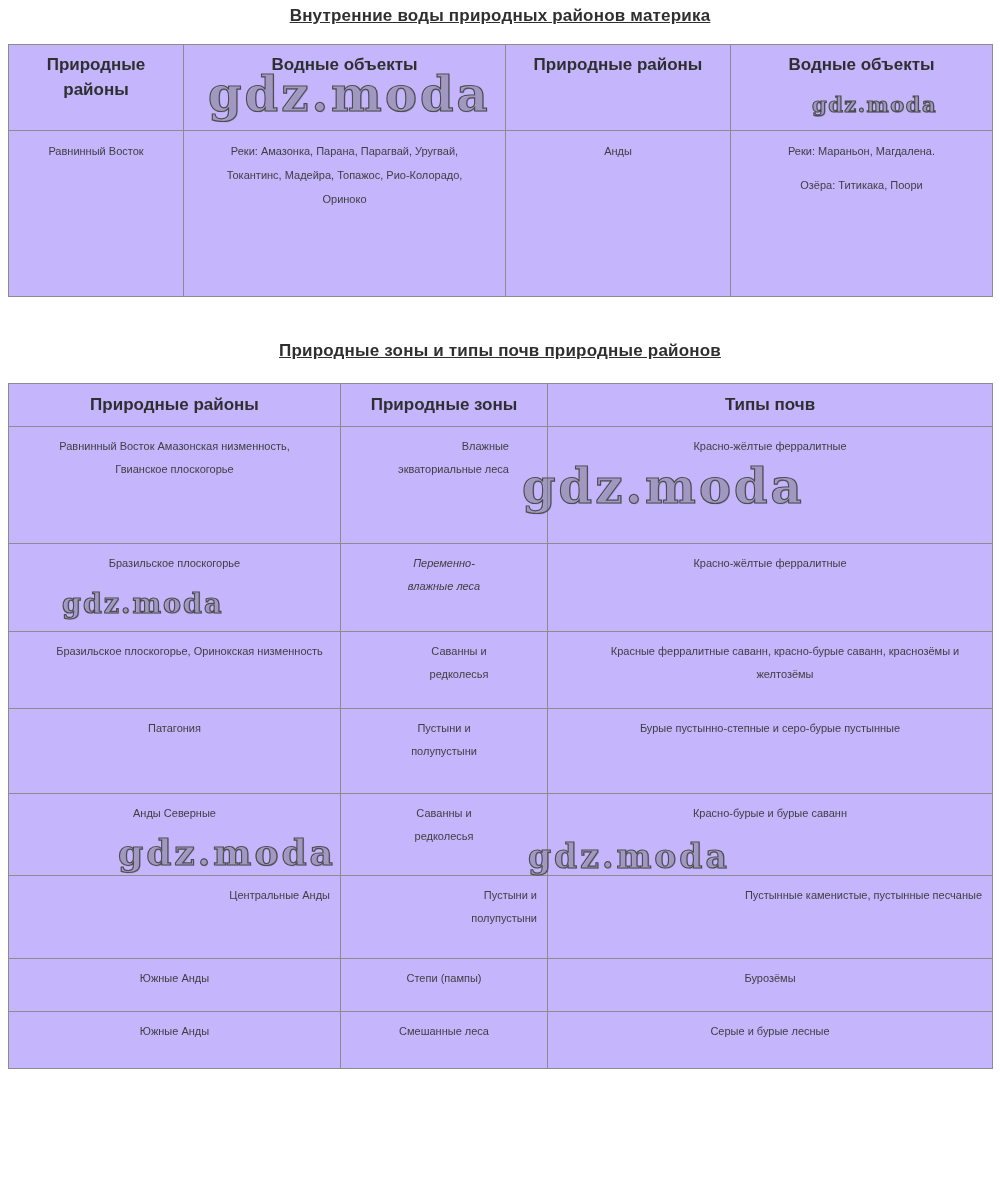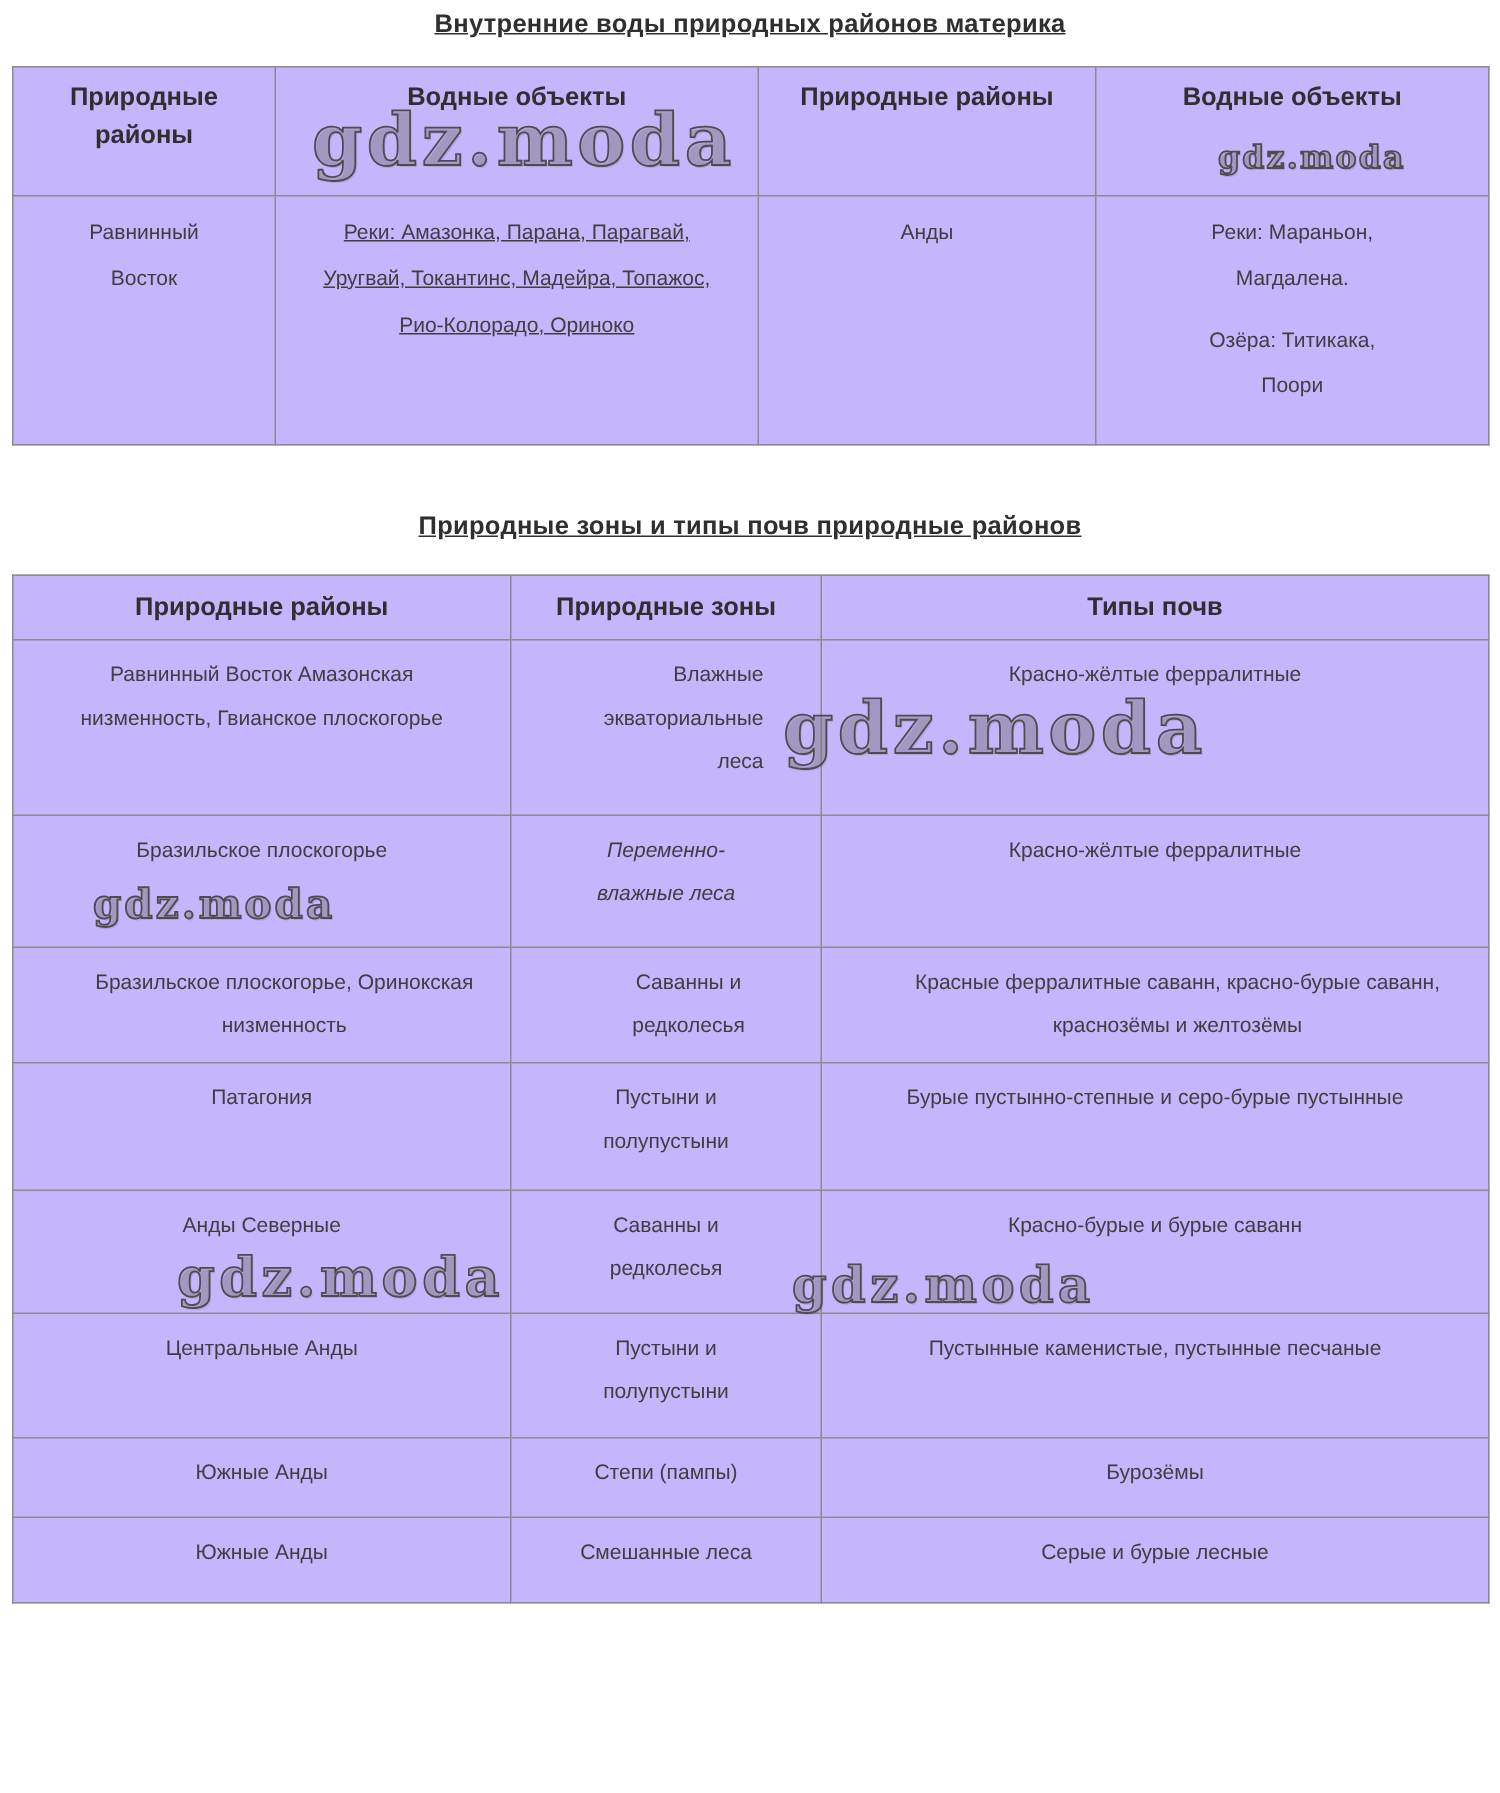--- a/index.html
+++ b/index.html
@@ -18,48 +18,48 @@
   .t1 { margin-top:2px; }
   .t2 { margin-top:44px; }
 
   table { width:984px; border-collapse:collapse; table-layout:fixed; background:#c4b5fd; }
   .tbl1 { margin-top:18px; }
   .tbl2 { margin-top:22px; }
   th, td {
     border:1px solid #8c8c8c;
     vertical-align:top;
     text-align:center;
-    font-size:14px;
+    font-size:11px;
     line-height:2.1;
     padding:8px 10px;
     color:#3f3f3f;
   }
   th { font-weight:bold; font-size:17px; color:#2f2f2f; line-height:1.45; }
   .tbl1 thead th { height:86px; }
   .tbl1 tbody td { height:166px; line-height:2.2; }
   .tbl2 thead th { height:40px; padding-top:9px; }
 
   .r1 td { height:117px; }
   .r2 td { height:88px; }
   .r3 td { height:77px;padding-left:40px; }
   .r4 td { height:83px; }
   .r5 td { height:85px; }
   .r6 td { height:82px; }
-  .r7 td { height:83px; }
+  .r7 td { height:83px;text-align:right; }
   .r8 td { height:53px; }
   .r9 td { height:57px; }
 
   .para { margin-bottom:10px; }
   .mw105 { display:inline-block; max-width:105px;font-style:italic; }
   .mw115 { display:inline-block; max-width:115px; }
   .mw120 { display:inline-block; max-width:120px; }
   .mw130 { display:inline-block; max-width:130px;text-align:right; }
   .mw150 { display:inline-block; max-width:150px; }
   .mw250 { display:inline-block; max-width:250px; }
-  .mw260 { display:inline-block; max-width:262px;text-decoration:underline; }
+  .mw260 { display:inline-block; max-width:262px; }
   .mw340 { display:inline-block; max-width:340px; }
   .mw380 { display:inline-block; max-width:380px; }
 
   .wm {
     position:absolute;
     font-family:"DejaVu Serif", serif;
     font-weight:700;
     letter-spacing:3px;
     white-space:nowrap;
     -webkit-text-stroke:1.2px #4d4d4d;

